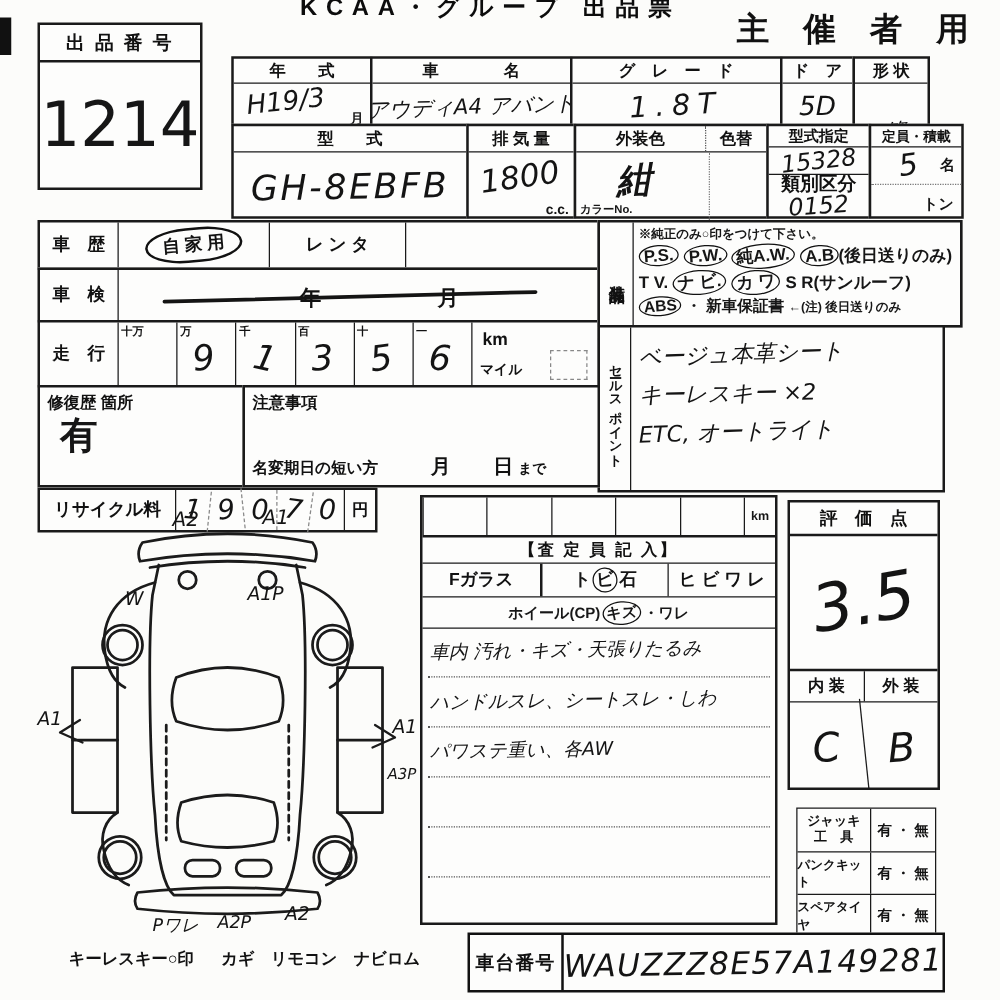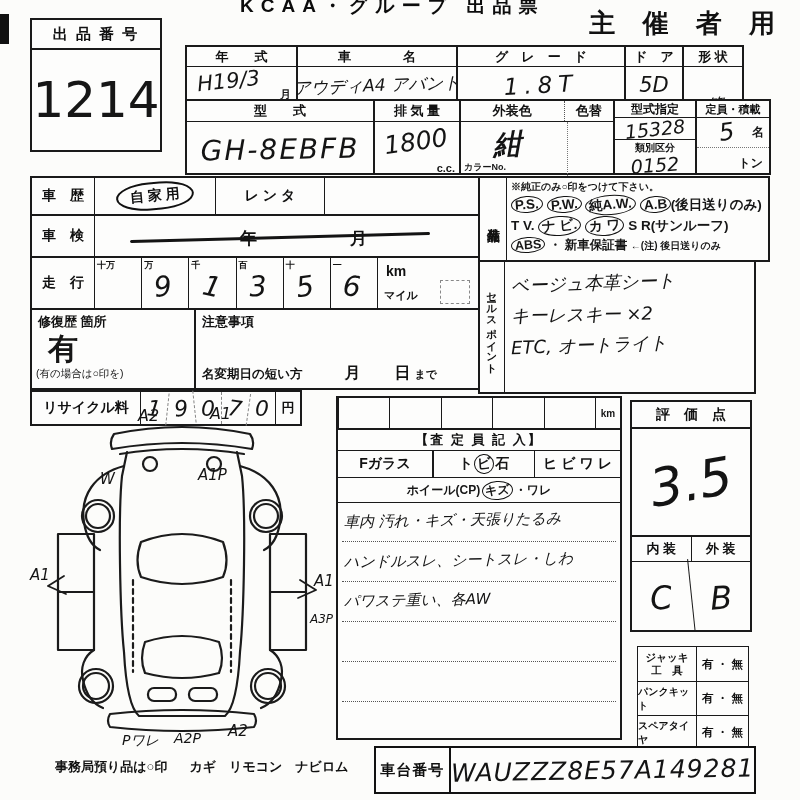--- a/index.html
+++ b/index.html
@@ -77,21 +77,21 @@
   </div>
   <div style="position:relative;height:54px;">
     <div class="abs" style="left:106px;top:0;width:0;height:54px;border-left:1.5px dotted #777;"></div>
     <span class="hw" style="position:absolute;left:32px;top:4px;font-size:28px;font-weight:bold;transform:rotate(-4deg);">紺</span>
     <span style="position:absolute;left:3px;bottom:2px;font-size:9px;font-weight:bold;">カラーNo.</span>
   </div>
 </div>
 <div class="abs bx" style="left:613px;top:99px;width:84px;height:76px;">
   <div class="ctr lbl" style="height:16px;border-bottom:1.5px solid #1a1a1a;font-size:12px;">型式指定</div>
   <div class="ctr hw" style="height:21px;font-size:19px;transform:rotate(-6deg);">15328</div>
-  <div class="ctr lbl" style="height:15px;border-top:1.5px solid #1a1a1a;font-size:10px;">類別区分</div>
+  <div class="ctr lbl" style="height:15px;border-top:1.5px solid #1a1a1a;font-size:15px;">類別区分</div>
   <div class="ctr hw" style="height:20px;font-size:19px;transform:rotate(-4deg);">0152</div>
 </div>
 <div class="abs bx" style="left:695px;top:99px;width:76px;height:76px;">
   <div class="ctr lbl" style="height:16px;border-bottom:1.5px solid #1a1a1a;font-size:11px;">定員・積載</div>
   <div style="position:relative;height:29px;border-bottom:1px dotted #777;">
     <span class="hw" style="position:absolute;left:22px;top:0;font-size:24px;transform:rotate(-8deg);">5</span>
     <span style="position:absolute;right:5px;top:6px;font-size:12px;font-weight:bold;">名</span>
   </div>
   <div style="position:relative;height:27px;">
     <span style="position:absolute;right:6px;top:7px;font-size:12px;font-weight:bold;">トン</span>
@@ -198,21 +198,20 @@
   <div style="flex:1;padding:8px 6px;">
     <div class="hw" style="font-size:18px;transform:rotate(-2deg);">ベージュ本革シート</div>
     <div class="hw" style="font-size:18px;margin-top:8px;transform:rotate(-1deg);">キーレスキー ×2</div>
     <div class="hw" style="font-size:18px;margin-top:6px;transform:rotate(-2deg);">ETC, オートライト</div>
   </div>
 </div>
 
 <div class="abs bx" style="left:30px;top:308px;width:166px;height:82px;">
   <div class="lbl" style="font-size:13px;padding:3px 6px;">修復歴 箇所</div>
   <div style="font-size:30px;font-weight:bold;padding-left:16px;line-height:1;">有</div>
-  <div style="font-size:10.5px;padding:3px 4px;">(有の場合は○印を)</div>
 </div>
 <div class="abs bx" style="left:194px;top:308px;width:286px;height:82px;">
   <div class="lbl" style="font-size:13px;padding:3px 6px;">注意事項</div>
   <div style="position:absolute;left:6px;bottom:4px;right:4px;display:flex;align-items:baseline;">
     <span class="lbl" style="font-size:12.5px;">名変期日の短い方</span>
     <span class="lbl" style="font-size:16px;margin-left:42px;">月</span>
     <span class="lbl" style="font-size:16px;margin-left:34px;">日</span>
     <span class="lbl" style="font-size:11px;margin-left:4px;">まで</span>
   </div>
 </div>
@@ -361,15 +360,15 @@
     <div class="ctr lbl" style="flex:1;font-size:11.5px;">有 ・ 無</div>
   </div>
 </div>
 
 <div class="abs" style="left:374px;top:746px;width:382px;height:48px;border:2.5px solid #111;background:#fdfdfc;display:flex;">
   <div class="ctr lbl" style="width:92px;border-right:2px solid #111;font-size:15px;letter-spacing:1px;">車台番号</div>
   <div class="ctr hw" style="flex:1;font-size:25px;letter-spacing:1px;transform:rotate(-1deg);white-space:nowrap;">WAUZZZ8E57A149281</div>
 </div>
 
 <div class="abs" style="left:55px;top:758px;width:320px;display:flex;gap:22px;align-items:baseline;">
-  <span class="lbl" style="font-size:13px;">事務局預り品は○印</span>
+  <span class="lbl" style="font-size:13px;">キーレスキー○印</span>
   <span class="lbl" style="font-size:13px;">カギ　リモコン　ナビロム</span>
 </div>
 
 </body></html>

